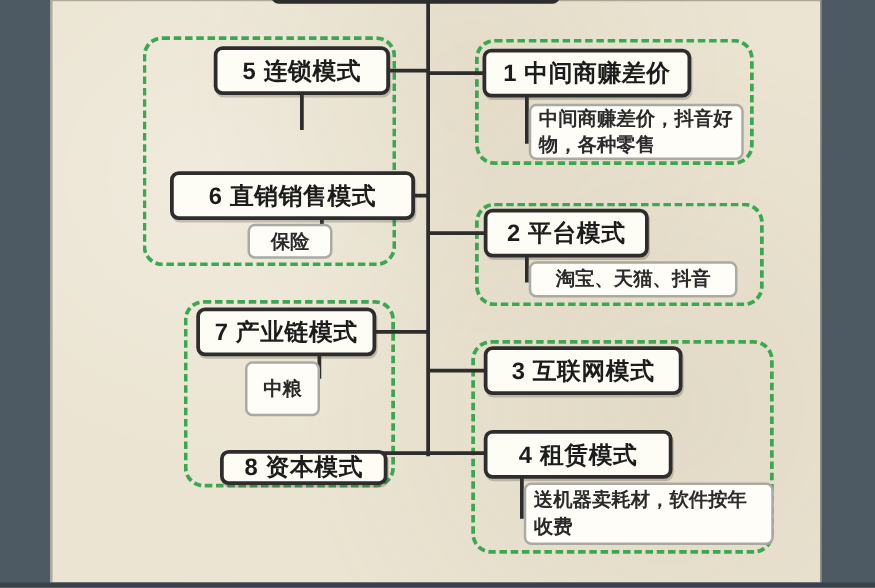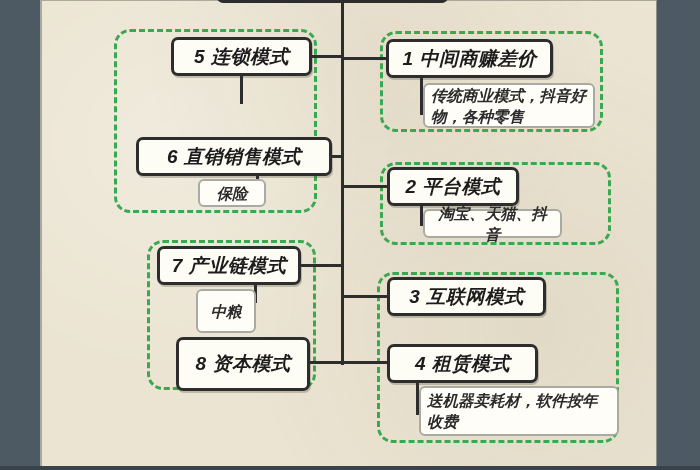--- a/index.html
+++ b/index.html
@@ -1,21 +1,21 @@
 <!DOCTYPE html>
 <html style="--background: #4d5a64; --paper: #ebe4d2; --group-border: #3aa850; --line: #2d2d2d; --box-bg: #fdfcf5; --box-border: #2d2d2d; --sub-border: #a9aaa2;"><head>
 <meta charset="utf-8">
 <style>
   html,body{margin:0;padding:0;}
   body{
     width:700px;height:470px;overflow:hidden;
     font-family:"Liberation Sans","DejaVu Sans",sans-serif;
     background:var(--background,#4d5a64);
   }
-  .stage{position:relative;width:700px;height:470px;background:var(--background,#4d5a64);font-style:italic;}
+  .stage{position:relative;width:700px;height:470px;background:var(--background,#4d5a64);}
   
   .paper{
     position:absolute;left:40px;top:0;width:617px;height:466px;
     background:
       radial-gradient(circle at 20% 30%, rgba(255,255,255,.25), rgba(255,255,255,0) 40%),
       radial-gradient(circle at 80% 70%, rgba(120,100,60,.08), rgba(120,100,60,0) 50%),
       radial-gradient(circle at 55% 15%, rgba(120,100,60,.06), rgba(120,100,60,0) 45%),
       var(--paper,#ebe4d2);
     border-left:2px solid #a8aa9f;
     border-right:1px solid #8e9189;
@@ -99,36 +99,36 @@
 
   <div class="node" style="left:171px;top:37px;width:141px;height:39px">
     <span class="node-label">5 连锁模式</span>
   </div>
   <div class="node" style="left:136px;top:137px;width:196px;height:39px">
     <span class="node-label">6 直销销售模式</span>
   </div>
   <div class="node" style="left:157px;top:246px;width:144px;height:39px">
     <span class="node-label">7 产业链模式</span>
   </div>
-  <div class="node" style="left:176px;top:337px;width:134px;height:54px">
+  <div class="node" style="left:176px;top:360px;width:134px;height:28px">
     <span class="node-label">8 资本模式</span>
   </div>
 
   <div class="subnode" style="left:198px;top:179px;width:68px;height:28px">保险</div>
   <div class="subnode" style="left:196px;top:289px;width:60px;height:44px">中粮</div>
 
   <div class="node" style="left:386px;top:39px;width:167px;height:39px">
     <span class="node-label">1 中间商赚差价</span>
   </div>
   <div class="node" style="left:387px;top:167px;width:132px;height:39px">
     <span class="node-label">2 平台模式</span>
   </div>
   <div class="node" style="left:387px;top:277px;width:159px;height:39px">
     <span class="node-label">3 互联网模式</span>
   </div>
   <div class="node" style="left:387px;top:344px;width:151px;height:39px">
     <span class="node-label">4 租赁模式</span>
   </div>
 
-  <div class="subnode left-align" style="left:423px;top:83px;width:172px;height:45px">传统商业模式，抖音好物，各种零售</div>
-  <div class="subnode" style="left:423px;top:209px;width:139px;height:29px">淘宝、天猫、抖音</div>
+  <div class="subnode left-align" style="left:423px;top:83px;width:172px;height:45px">中间商赚差价，抖音好物，各种零售</div>
+  <div class="subnode" style="left:423px;top:209px;width:167px;height:29px">淘宝、天猫、抖音</div>
   <div class="subnode left-align" style="left:419px;top:386px;width:200px;height:50px">送机器卖耗材，软件按年收费</div>
 </div>
 
 </body></html>

